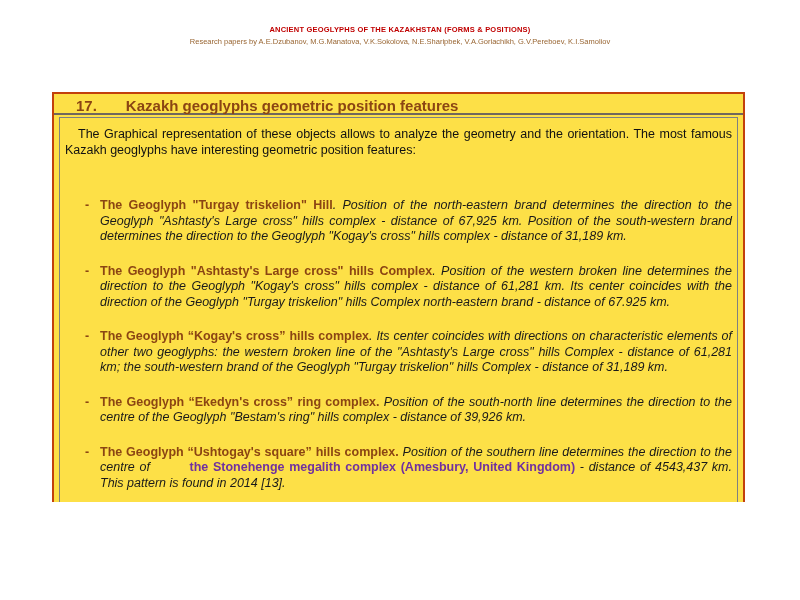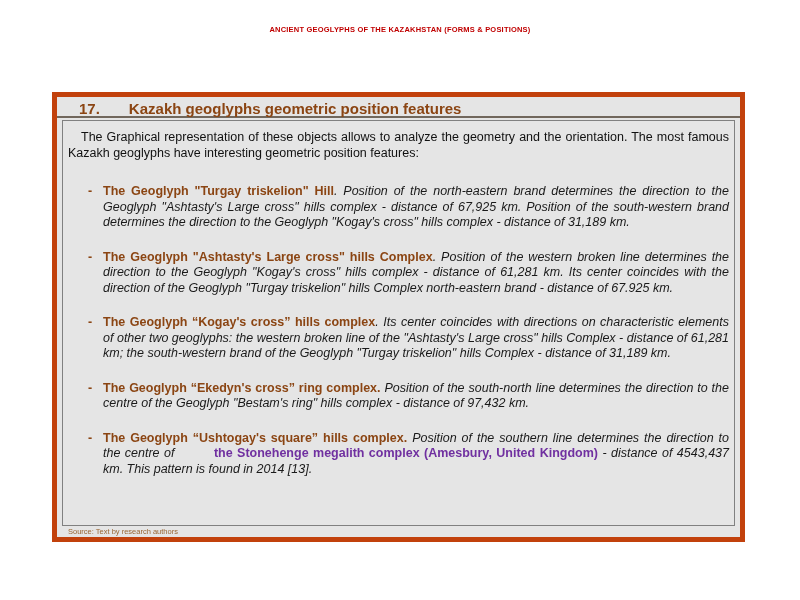--- a/index.html
+++ b/index.html
@@ -1,69 +1,70 @@
 <!DOCTYPE html>
 <html><head>
 <meta charset="utf-8">
 <style>
   * { margin:0; padding:0; box-sizing:border-box; }
   html,body { width:800px; height:600px; background:#ffffff; font-family:"Liberation Sans", sans-serif; }
-  .page { position:relative; width:800px; height:600px; background:#fff; overflow:hidden; }
+  .page { position:relative; width:800px; height:502px; background:#fff; overflow:hidden; }
 
   .page-header { position:absolute; top:25px; left:0; width:100%; text-align:center; }
   .page-header .hdr-title { font-size:7.5px; font-weight:bold; color:#c00000; letter-spacing:0.2px; }
   .page-header .hdr-authors { font-size:7.5px; color:#996633; margin-top:3px; }
 
-  .outer-box { position:absolute; left:52px; top:92px; width:693px; height:450px; border:5px solid #c2410c; background:#e5e5e5; }
+  .outer-box { position:absolute; left:52px; top:92px; width:693px; height:450px; border:2px solid #c2410c; background:#fde047; }
 
   .slide-title-row { height:21px; border-bottom:2px solid #71675c; padding-top:3px; white-space:nowrap; }
   .slide-number { font-size:15px; font-weight:bold; color:#8B4513; margin-left:22px; }
   .slide-title  { font-size:15px; font-weight:bold; color:#8B4513; margin-left:29px; }
 
   .inner-box { position:absolute; left:5px; right:5px; top:23px; bottom:11px; border:1px solid #808080; padding:9px 5px 0 5px; overflow:hidden; }
 
-  .intro { font-size:12.5px; line-height:15.5px; color:#1a1a1a; text-align:justify; text-indent:13px; margin-bottom:23px; font-weight:bold; font-weight:normal; }
+  .intro { font-size:12.5px; line-height:15.5px; color:#1a1a1a; text-align:justify; text-indent:13px; margin-bottom:40px; font-weight:bold; font-weight:normal; }
   .intro { font-weight:bold; }
   .intro { font-weight:bold; color:#111; }
 
   .bullets { margin-left:20px; }
   .bullet-item { position:relative; padding-left:15px; margin-bottom:19px; font-size:12.5px; line-height:15.5px; color:#1a1a1a; text-align:justify; }
   .bullet-marker { position:absolute; left:0; top:0; color:#8B4513; font-weight:bold; }
   .bullet-heading { font-weight:bold; color:#8B4513; }
   .bullet-body { color:#1a1a1a;font-style:italic; }
   .bullet-highlight { font-weight:bold; color:#7030A0;margin-left:35px; }
 
   .source-note { position:absolute; left:11px; bottom:1px; font-size:7.5px; color:#996633; }
 </style>
 </head>
 <body>
 
 <div class="page">
 
   <div class="page-header">
     <div class="hdr-title">ANCIENT GEOGLYPHS OF THE KAZAKHSTAN (FORMS &amp; POSITIONS)</div>
+    <div class="hdr-authors">Research papers by A.E.Dzubanov, M.G.Manatova, V.K.Sokolova, N.E.Sharipbek, V.A.Gorlachikh, G.V.Pereboev, K.I.Samoliov</div>
   </div>
 
   <div class="outer-box">
 
     <div class="slide-title-row"><span class="slide-number">17.</span><span class="slide-title">Kazakh geoglyphs geometric position features</span></div>
 
     <div class="inner-box">
 
       <p class="intro" style="font-weight:normal;">The Graphical representation of these objects allows to analyze the geometry and the orientation. The most famous Kazakh geoglyphs have interesting geometric position features:</p>
 
       <div class="bullets">
 
         <div class="bullet-item"><span class="bullet-marker">-</span><span class="bullet-heading">The Geoglyph "Turgay triskelion" Hill</span><span class="bullet-body">. Position of the north-eastern brand determines the direction to the Geoglyph "Ashtasty's Large cross" hills complex - distance of 67,925 km. Position of the south-western brand determines the direction to the Geoglyph "Kogay's cross" hills complex - distance of 31,189 km.</span></div>
 
         <div class="bullet-item"><span class="bullet-marker">-</span><span class="bullet-heading">The Geoglyph "Ashtasty's Large cross" hills Complex</span><span class="bullet-body">. Position of the western broken line determines the direction to the Geoglyph "Kogay's cross" hills complex - distance of 61,281 km. Its center coincides with the direction of the Geoglyph "Turgay triskelion" hills Complex north-eastern brand - distance of 67.925 km.</span></div>
 
         <div class="bullet-item"><span class="bullet-marker">-</span><span class="bullet-heading">The Geoglyph “Kogay's cross” hills complex</span><span class="bullet-body">. Its center coincides with directions on characteristic elements of other two geoglyphs: the western broken line of the "Ashtasty's Large cross" hills Complex - distance of 61,281 km; the south-western brand of the Geoglyph "Turgay triskelion" hills Complex - distance of 31,189 km.</span></div>
 
-        <div class="bullet-item"><span class="bullet-marker">-</span><span class="bullet-heading">The Geoglyph “Ekedyn's cross” ring complex.</span><span class="bullet-body"> Position of the south-north line determines the direction to the centre of the Geoglyph "Bestam's ring" hills complex - distance of 97,432 km.</span></div>
+        <div class="bullet-item"><span class="bullet-marker">-</span><span class="bullet-heading">The Geoglyph “Ekedyn's cross” ring complex.</span><span class="bullet-body"> Position of the south-north line determines the direction to the centre of the Geoglyph "Bestam's ring" hills complex - distance of 39,926 km.</span></div>
 
         <div class="bullet-item"><span class="bullet-marker">-</span><span class="bullet-heading">The Geoglyph “Ushtogay's square” hills complex.</span><span class="bullet-body"> Position of the southern line determines the direction to the centre of </span><span class="bullet-highlight">the Stonehenge megalith complex (Amesbury, United Kingdom)</span><span class="bullet-body"> - distance of 4543,437 km. This pattern is found in 2014 [13].</span></div>
 
       </div>
     </div>
 
     <div class="source-note">Source: Text by research authors</div>
   </div>
 
 </div>

